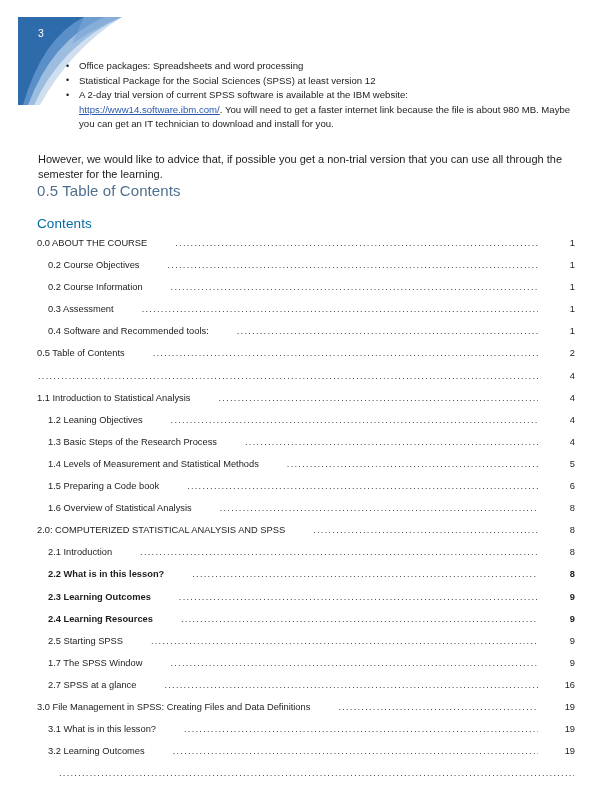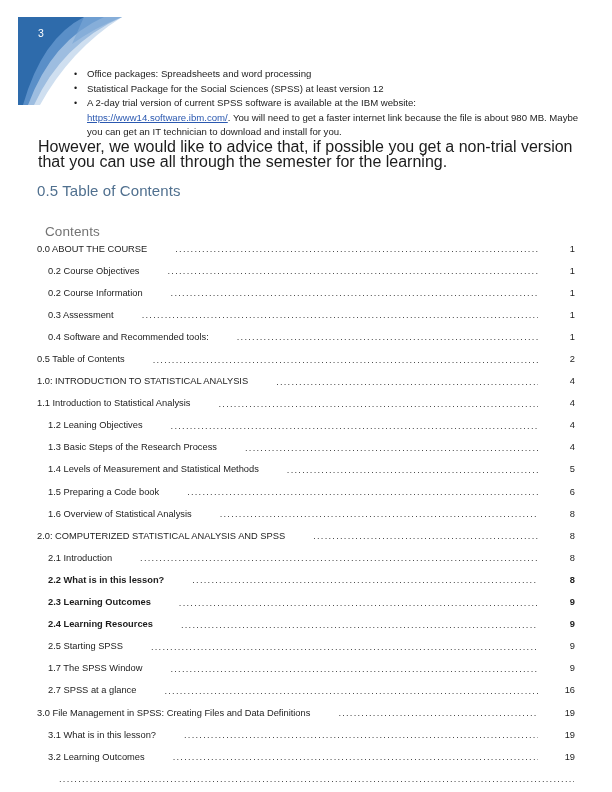--- a/index.html
+++ b/index.html
@@ -43,21 +43,21 @@
   }
 
   
   .content {
     position: absolute;
     left: 0; top: 0;
     width: 612px;
   }
 
   ul.bullets {
-    margin: 12px;
+    margin: 4px;
     padding: 0;
     list-style: none;
     position: absolute;
     left: 60px;
     top: 55px;
     width: 520px;
   }
   ul.bullets > li {
     position: relative;
     font-size: 9.6px;
@@ -74,62 +74,62 @@
     font-size: 9px;
     color: #1c1c1c;
   }
   a.link {
     color: #2a58b0;
   }
 
   p.para {
     position: absolute;
     left: 38px;
-    top: 140px;
+    top: 152px;
     width: 540px;
     margin: 0;
-    font-size: 16px;
+    font-size: 11px;
     line-height: 14.6px;
     color: #1c1c1c;
   }
 
   h2.section-heading {
     position: absolute;
     left: 37px;
     top: 182px;
     margin: 0;
     font-weight: normal;
     font-size: 15px;
     line-height: 18px;
     color: #50708f;
     letter-spacing: 0.1px;
   }
 
   h3.contents-heading {
     position: absolute;
     left: 37px;
     top: 215px;
-    margin: 8px;
+    margin: 0;
     font-weight: normal;
     font-size: 13.5px;
     line-height: 17px;
-    color: #737373;
+    color: #0369a1;
     letter-spacing: 0.1px;
   }
 
   
   .toc {
     position: absolute;
     left: 37px;
     top: 238px;
     width: 538px;
   }
   .toc-entry {
     display: flex;
-    align-items: center;
+    align-items: flex-start;
     font-size: 9.3px;
     line-height: 11px;
     color: #1c1c1c;
     height: 22.1px;
     white-space: nowrap;
     overflow: hidden;
     gap: 24px;
   }
   .toc-entry .toc-title {
     flex: 0 0 auto;
@@ -232,21 +232,20 @@
           <span class="toc-title">0.4 Software and Recommended tools:</span>
           <span class="leader"></span>
           <span class="toc-page">1</span>
         </div>
         <div class="toc-entry lvl1">
           <span class="toc-title">0.5 Table of Contents</span>
           <span class="leader"></span>
           <span class="toc-page">2</span>
         </div>
         <div class="toc-entry lvl1">
-          <span class="toc-title">1.0: INTRODUCTION TO STATISTICAL ANALYSIS</span>
           <span class="leader"></span>
           <span class="toc-page">4</span>
         </div>
         <div class="toc-entry lvl1">
           <span class="toc-title">1.1 Introduction to Statistical Analysis</span>
           <span class="leader"></span>
           <span class="toc-page">4</span>
         </div>
         <div class="toc-entry lvl2">
           <span class="toc-title">1.2 Leaning Objectives</span>

